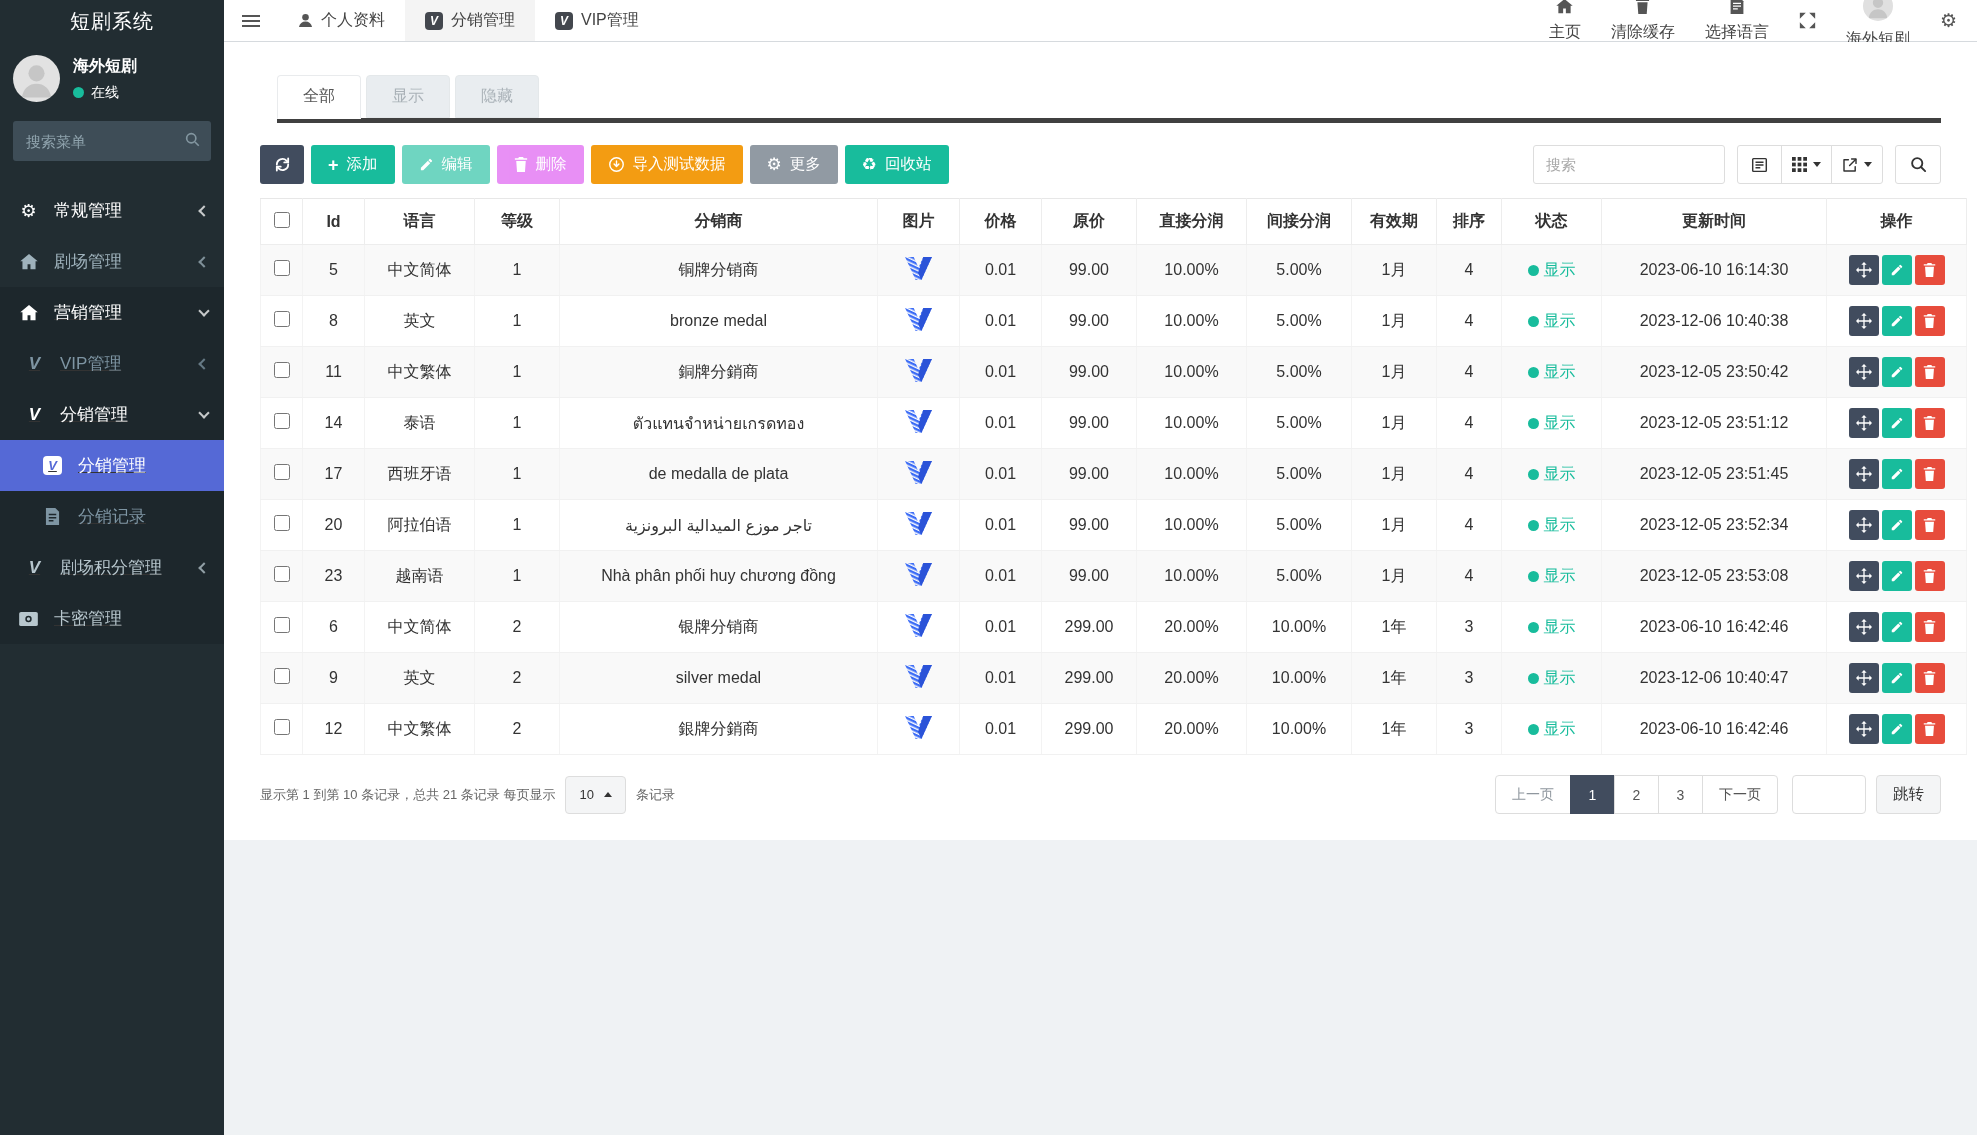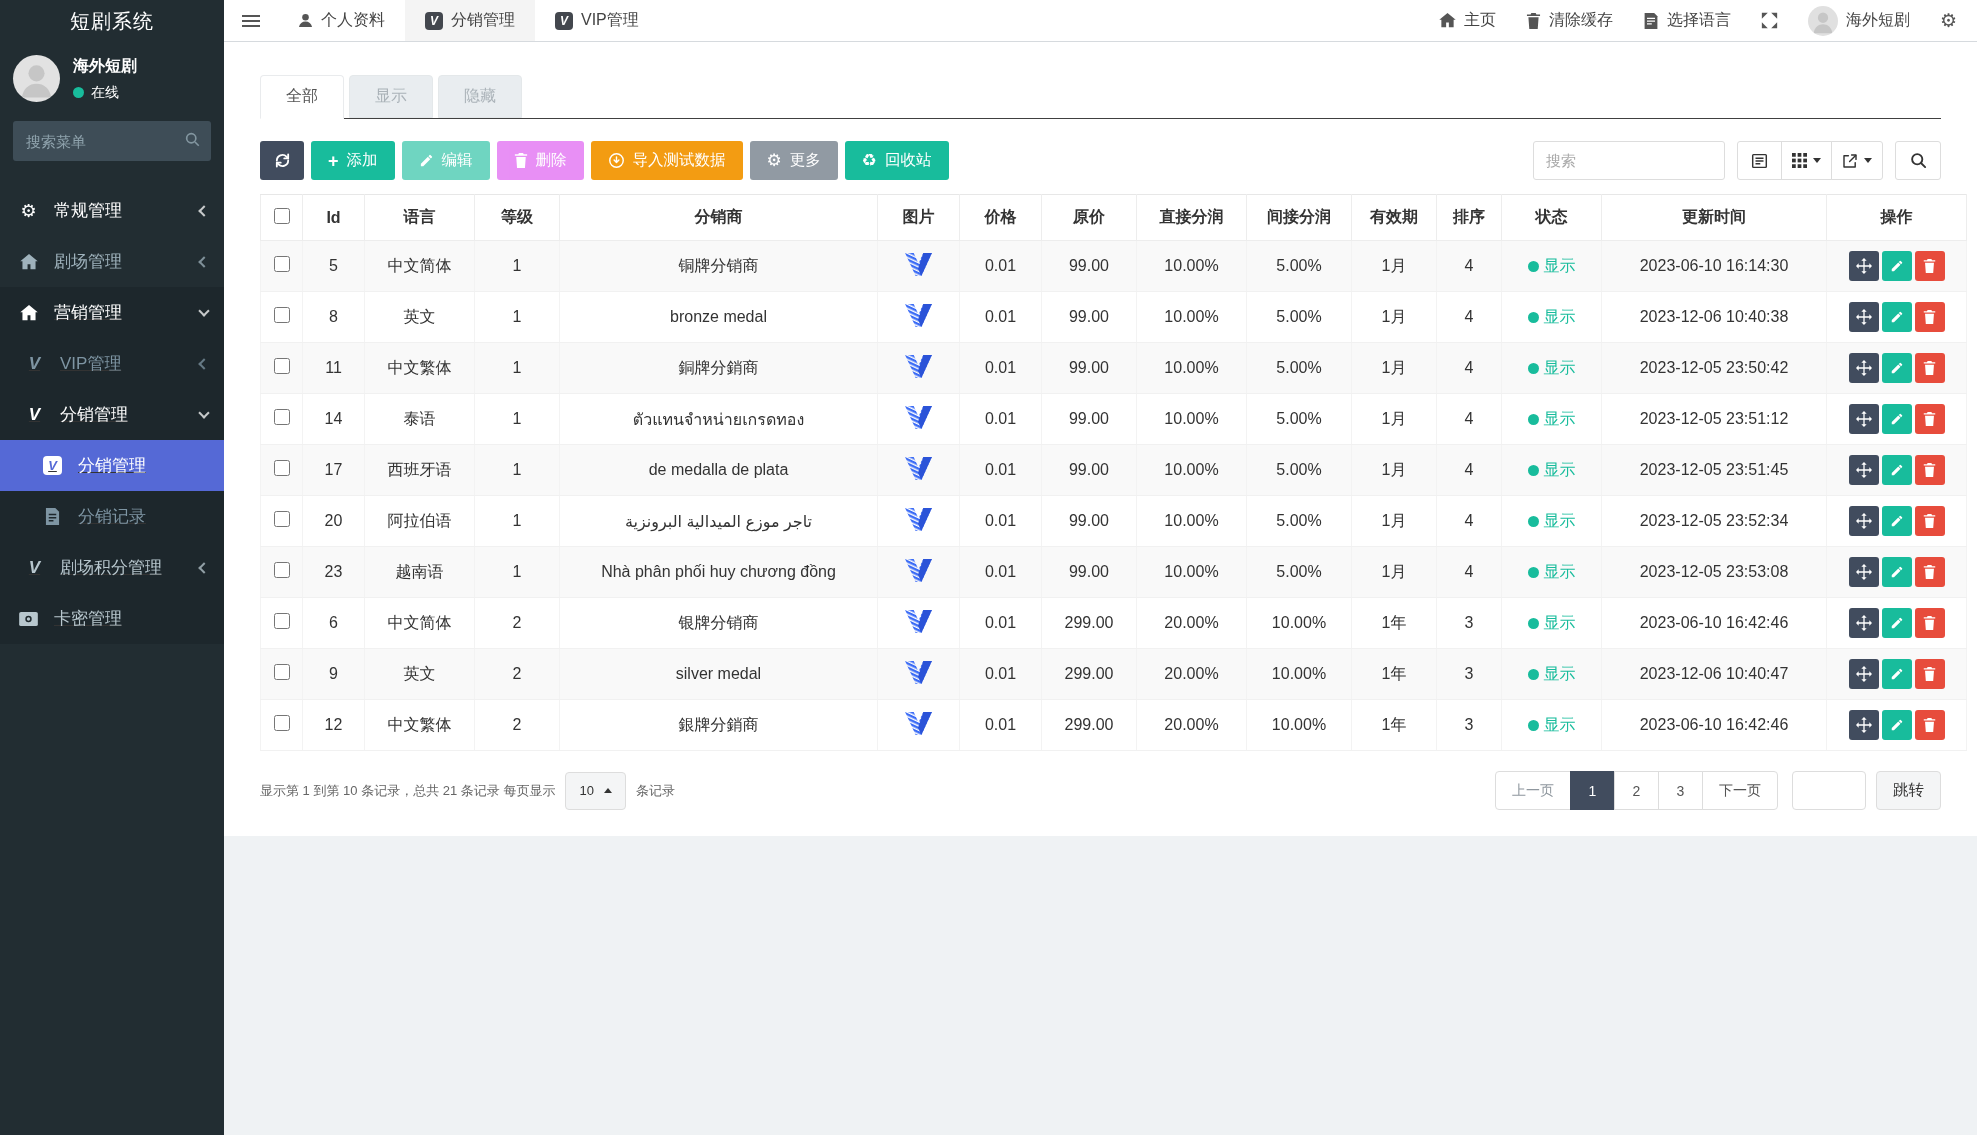--- a/index.html
+++ b/index.html
@@ -39,29 +39,29 @@
 
   
   .main { flex:1; display:flex; flex-direction:column; min-width:0; }
   .topbar { height:42px; background:#fff; border-bottom:1px solid #d6dade; display:flex; align-items:stretch; }
   .burger { display:flex; flex-direction:column; justify-content:center; gap:3px; padding:0 18px; cursor:pointer; }
   .burger i { width:18px; height:2px; background:#555; display:block; }
   .ttab { display:flex; align-items:center; gap:8px; padding:0 20px; font-size:16px; color:#444; cursor:pointer; }
   .ttab.active { background:#f4f4f4; }
   .ttab .sq { width:18px; height:18px; border-radius:4px; background:#43474e; color:#fff; display:flex; align-items:center; justify-content:center; font-weight:800; font-style:italic; font-size:12px; }
   .top-right { margin-left:auto; display:flex; align-items:center; gap:30px; padding-right:20px; }
-  .tr-item { display:flex; align-items:center; gap:8px; font-size:16px; color:#444; cursor:pointer; }
+  .tr-item { display:flex; align-items:center; gap:8px; font-size:16px; color:#444; cursor:pointer;flex-direction:column; }
   .tr-item svg { display:block; }
   .tr-avatar { width:30px; height:30px; border-radius:50%; background:#e0e0e0; overflow:hidden; }
 
   .content-white { background:#fff; padding:33px 36px 26px; }
   .content-gray { flex:1; background:#eff2f4; }
 
   
-  .ftabs { display:flex; gap:5px; border-bottom:1px solid #404040; }
+  .ftabs { display:flex; gap:5px; border-bottom:5px solid #404040;margin-left:17px; }
   .ftab { padding:10px 25px; font-size:16px; border-radius:4px 4px 0 0; cursor:pointer; }
   .ftab.on { background:#fff; color:#555; border:1px solid #e9ebed; border-bottom:1px solid #fff; margin-bottom:-1px; }
   .ftab.off { background:#e9edf0; color:#aab2b8; border:1px solid #e4e8ea; }
 
   
   .toolbar { display:flex; align-items:center; margin-top:22px; }
   .btn { height:39px; border:0; border-radius:3px; color:#fff; font-size:15.5px; padding:0 17px; margin-right:7px; display:inline-flex; align-items:center; gap:8px; cursor:pointer; font-family:inherit; }
   .btn svg { display:block; }
   .btn-dark { background:#414c5e; width:44px; justify-content:center; padding:0; }
   .btn-green { background:#18bc9c; }

